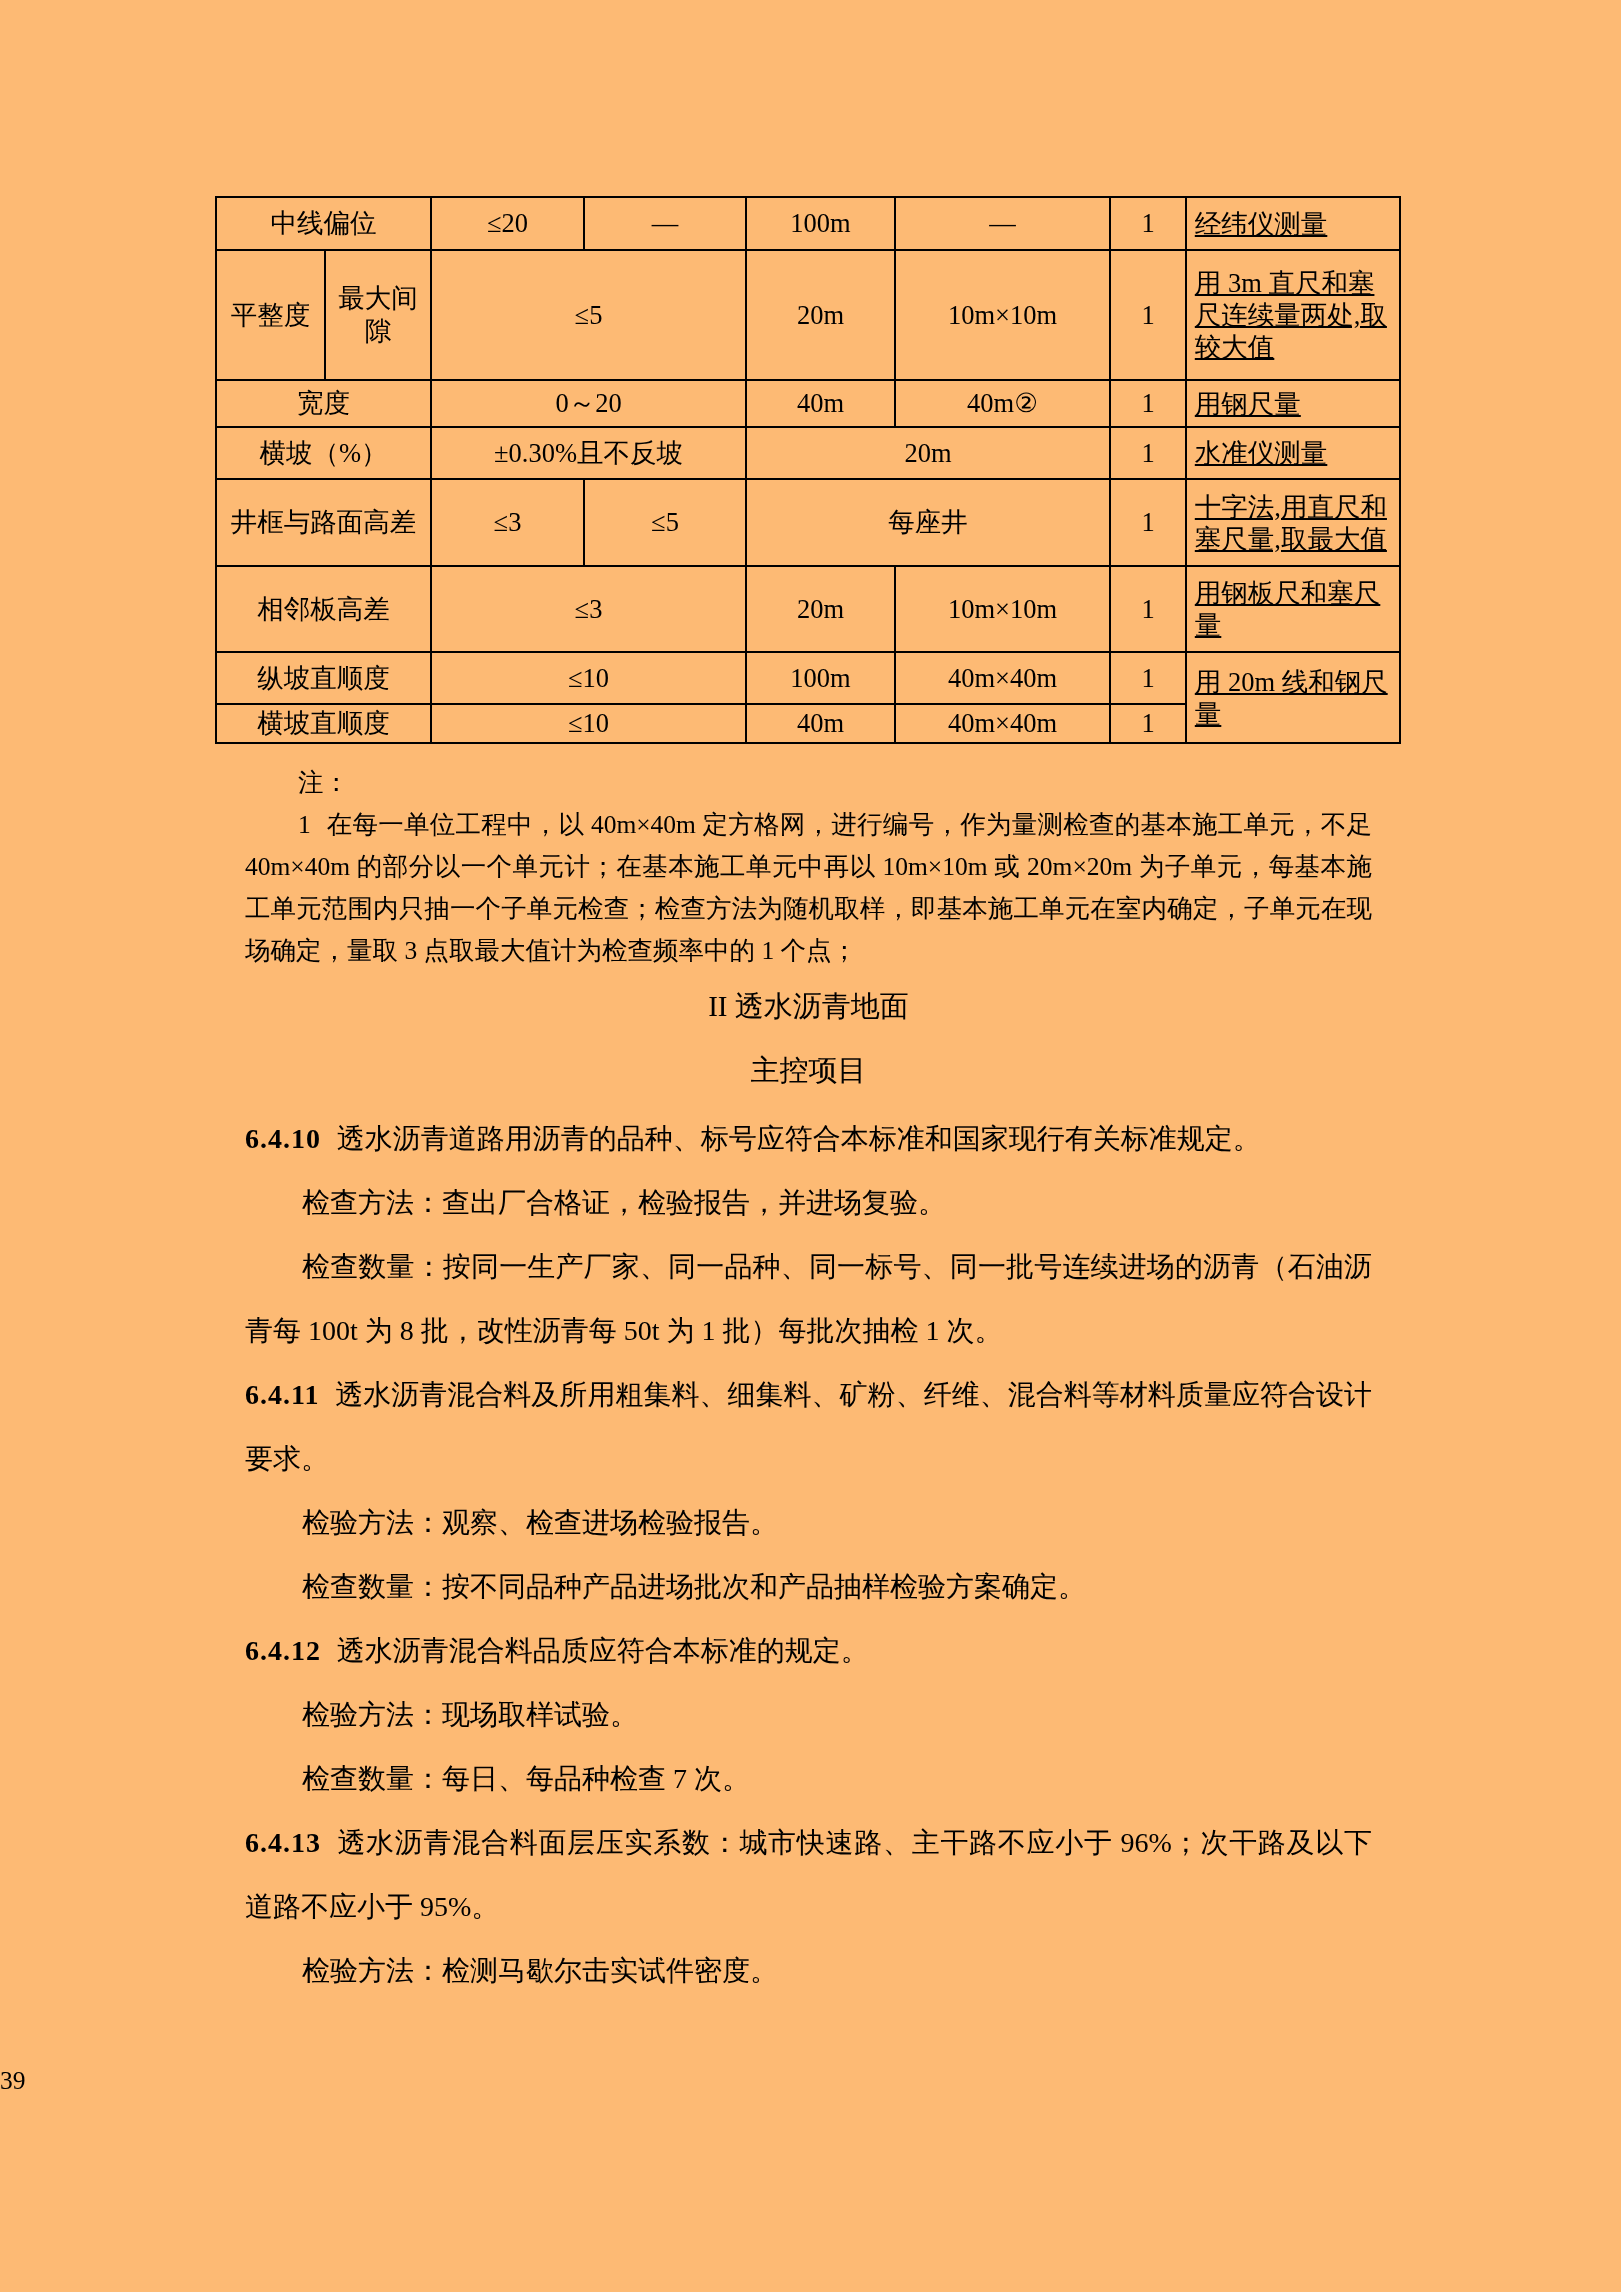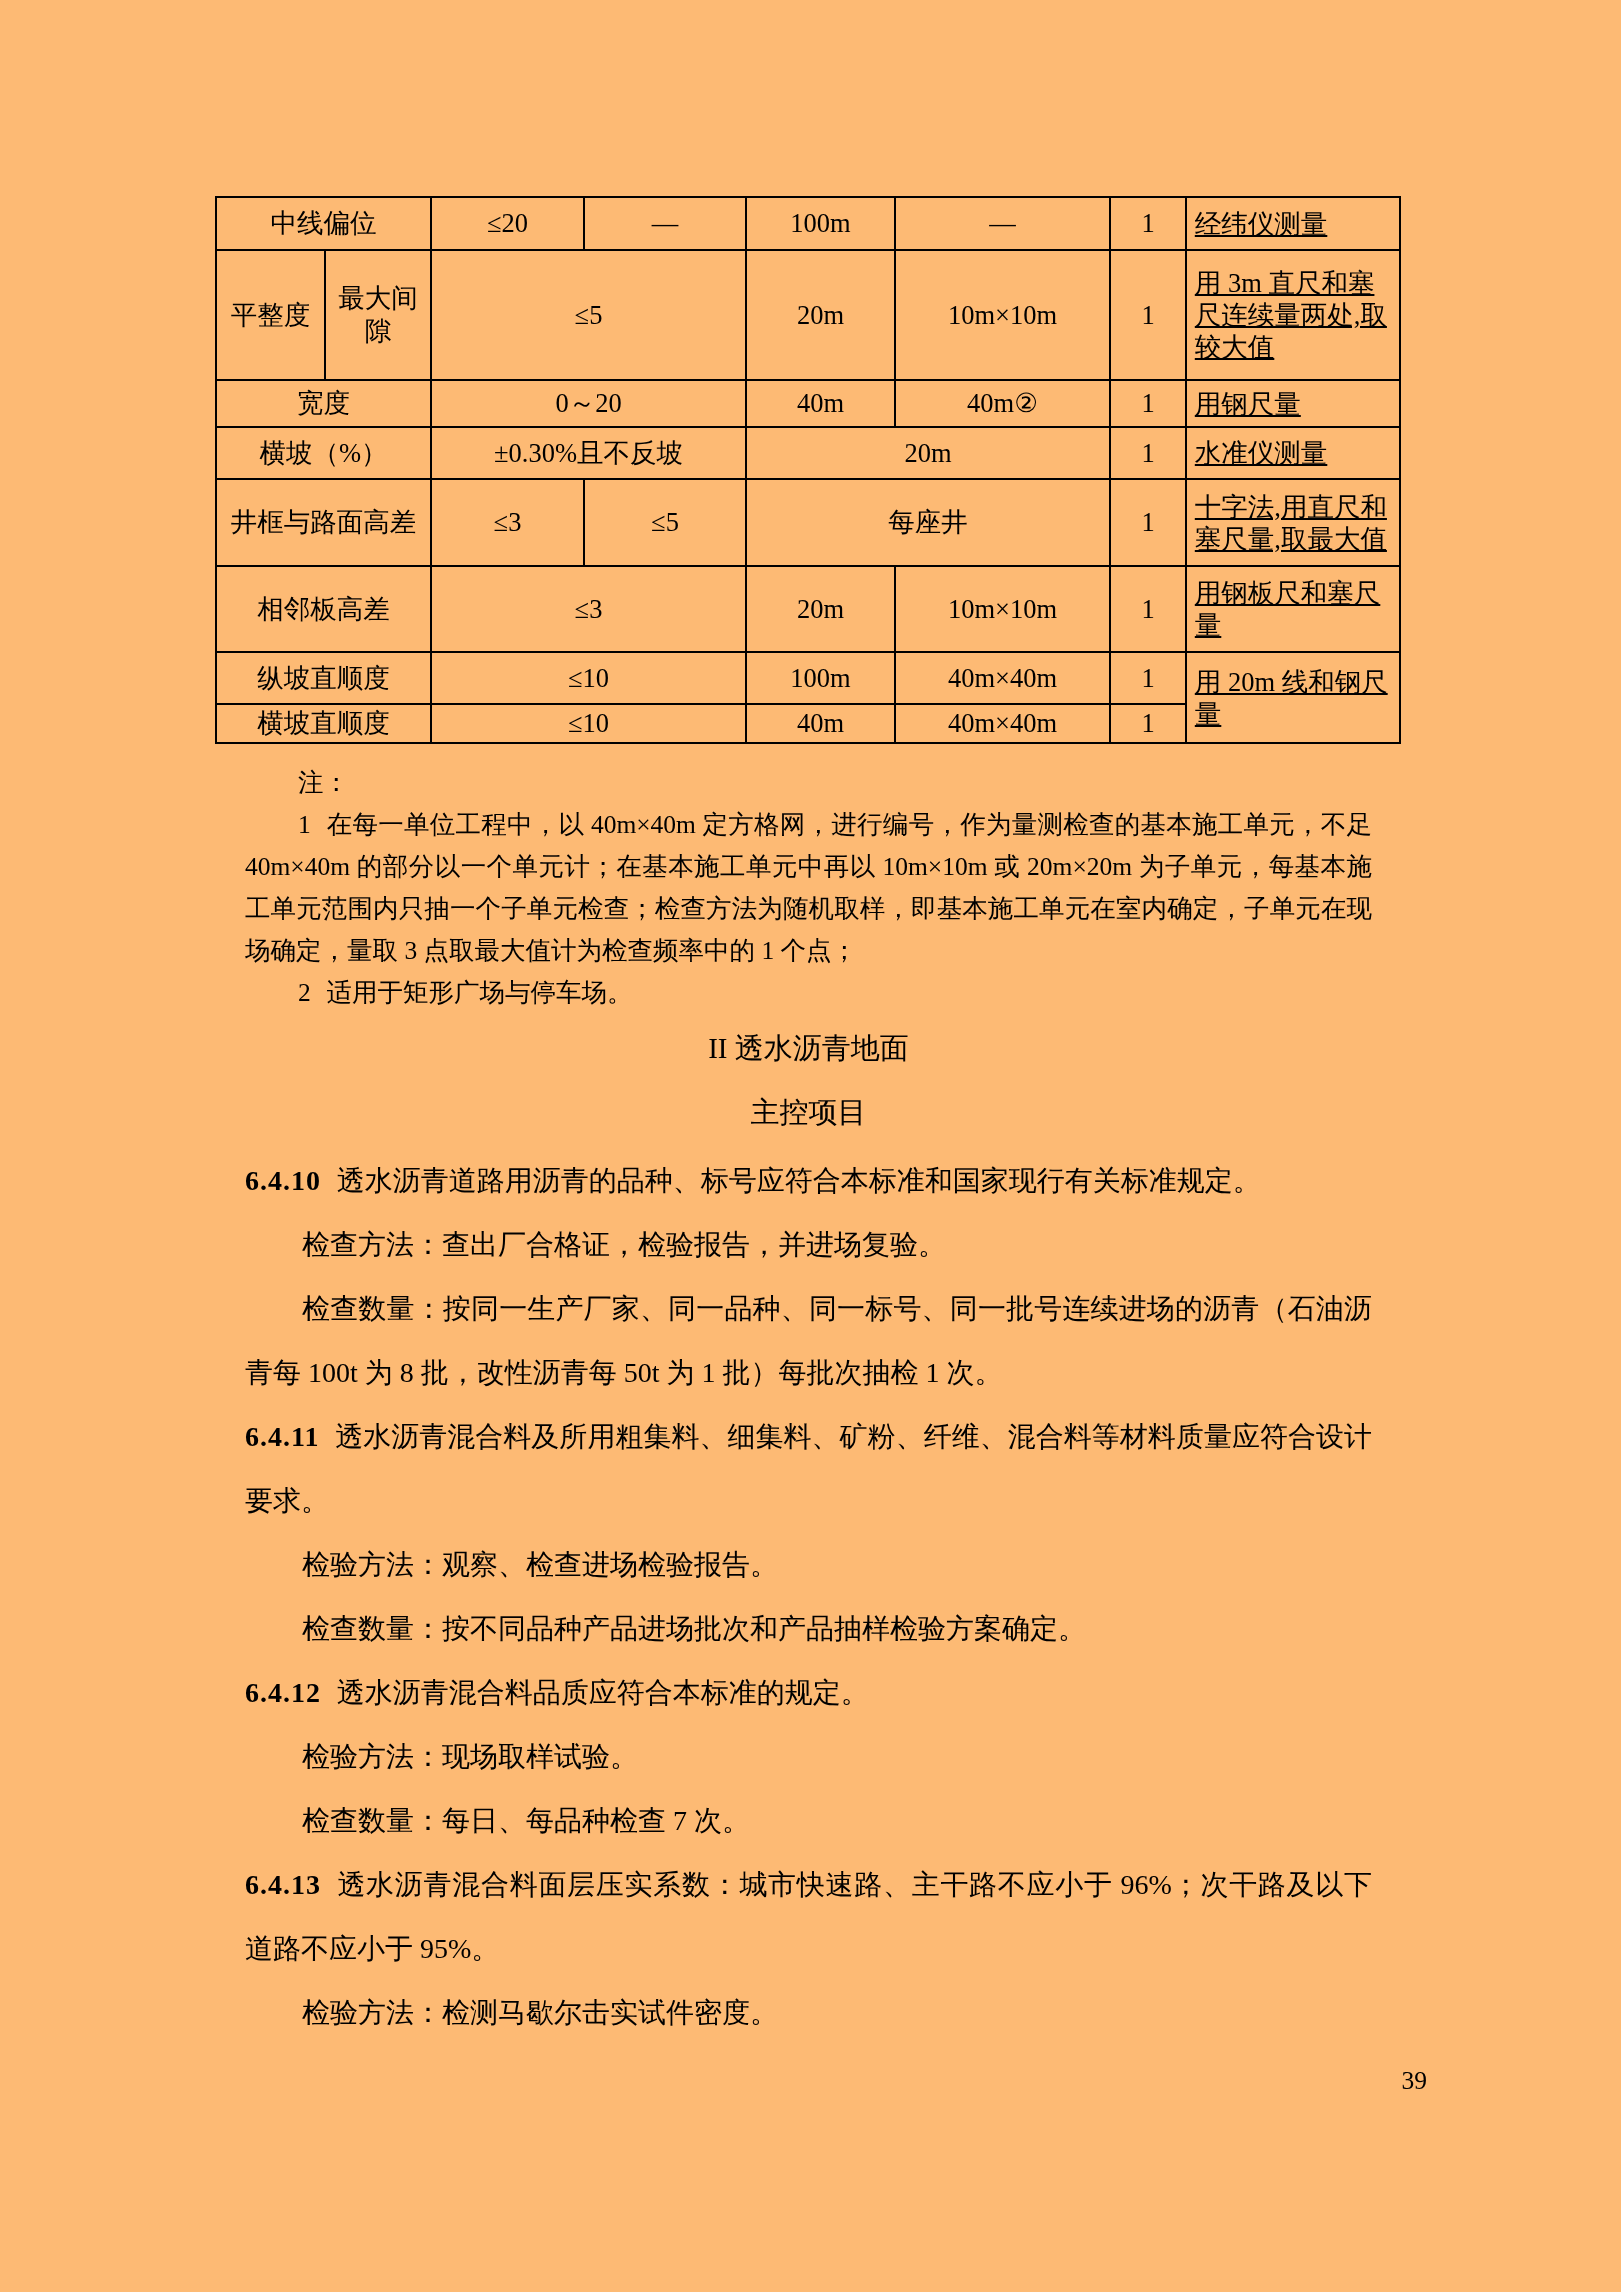--- a/index.html
+++ b/index.html
@@ -47,21 +47,21 @@
   h3.sub{margin-top:23.5px;}
   .paras{margin-top:7.8px;}
   .para{
     font-size:28px;line-height:64px;
     text-align:justify;
   }
   .para.indent{text-indent:57px;}
   .pnum{font-weight:bold;margin-right:15.7px;letter-spacing:1px;}
   .page-number{
     position:absolute;left:0;top:2066px;width:1419px;
-    text-align:right;font-size:25.5px;margin-left:8px;
+    text-align:left;font-size:25.5px;
   }
 </style>
 </head>
 <body>
 
 <div class="page">
 
   <table class="qc">
     <colgroup>
       <col style="width:109px">
@@ -137,21 +137,20 @@
         <td>40m</td>
         <td>40m×40m</td>
         <td>1</td>
       </tr>
     </tbody>
   </table>
 
   <div class="textflow">
     <p class="note-label">注：</p>
     <p class="note-item"><span class="nnum">1</span><span>在每一单位工程中，以 40m×40m 定方格网，进行编号，作为量测检查的基本施工单元，不足 40m×40m 的部分以一个单元计；在基本施工单元中再以 10m×10m 或 20m×20m 为子单元，每基本施工单元范围内只抽一个子单元检查；检查方法为随机取样，即基本施工单元在室内确定，子单元在现场确定，量取 3 点取最大值计为检查频率中的 1 个点；</span></p>
-    <p class="note-item"><span class="nnum">2</span><span>适用于矩形广场与停车场。</span></p>
 
     <h2 class="sec">II 透水沥青地面</h2>
     <h3 class="sub">主控项目</h3>
 
     <div class="paras">
       <p class="para"><b class="pnum">6.4.10</b><span>透水沥青道路用沥青的品种、标号应符合本标准和国家现行有关标准规定。</span></p>
       <p class="para indent"><span>检查方法：查出厂合格证，检验报告，并进场复验。</span></p>
       <p class="para indent"><span>检查数量：按同一生产厂家、同一品种、同一标号、同一批号连续进场的沥青（石油沥青每 100t 为 8 批，改性沥青每 50t 为 1 批）每批次抽检 1 次。</span></p>
       <p class="para"><b class="pnum">6.4.11</b><span>透水沥青混合料及所用粗集料、细集料、矿粉、纤维、混合料等材料质量应符合设计要求。</span></p>
       <p class="para indent"><span>检验方法：观察、检查进场检验报告。</span></p>

